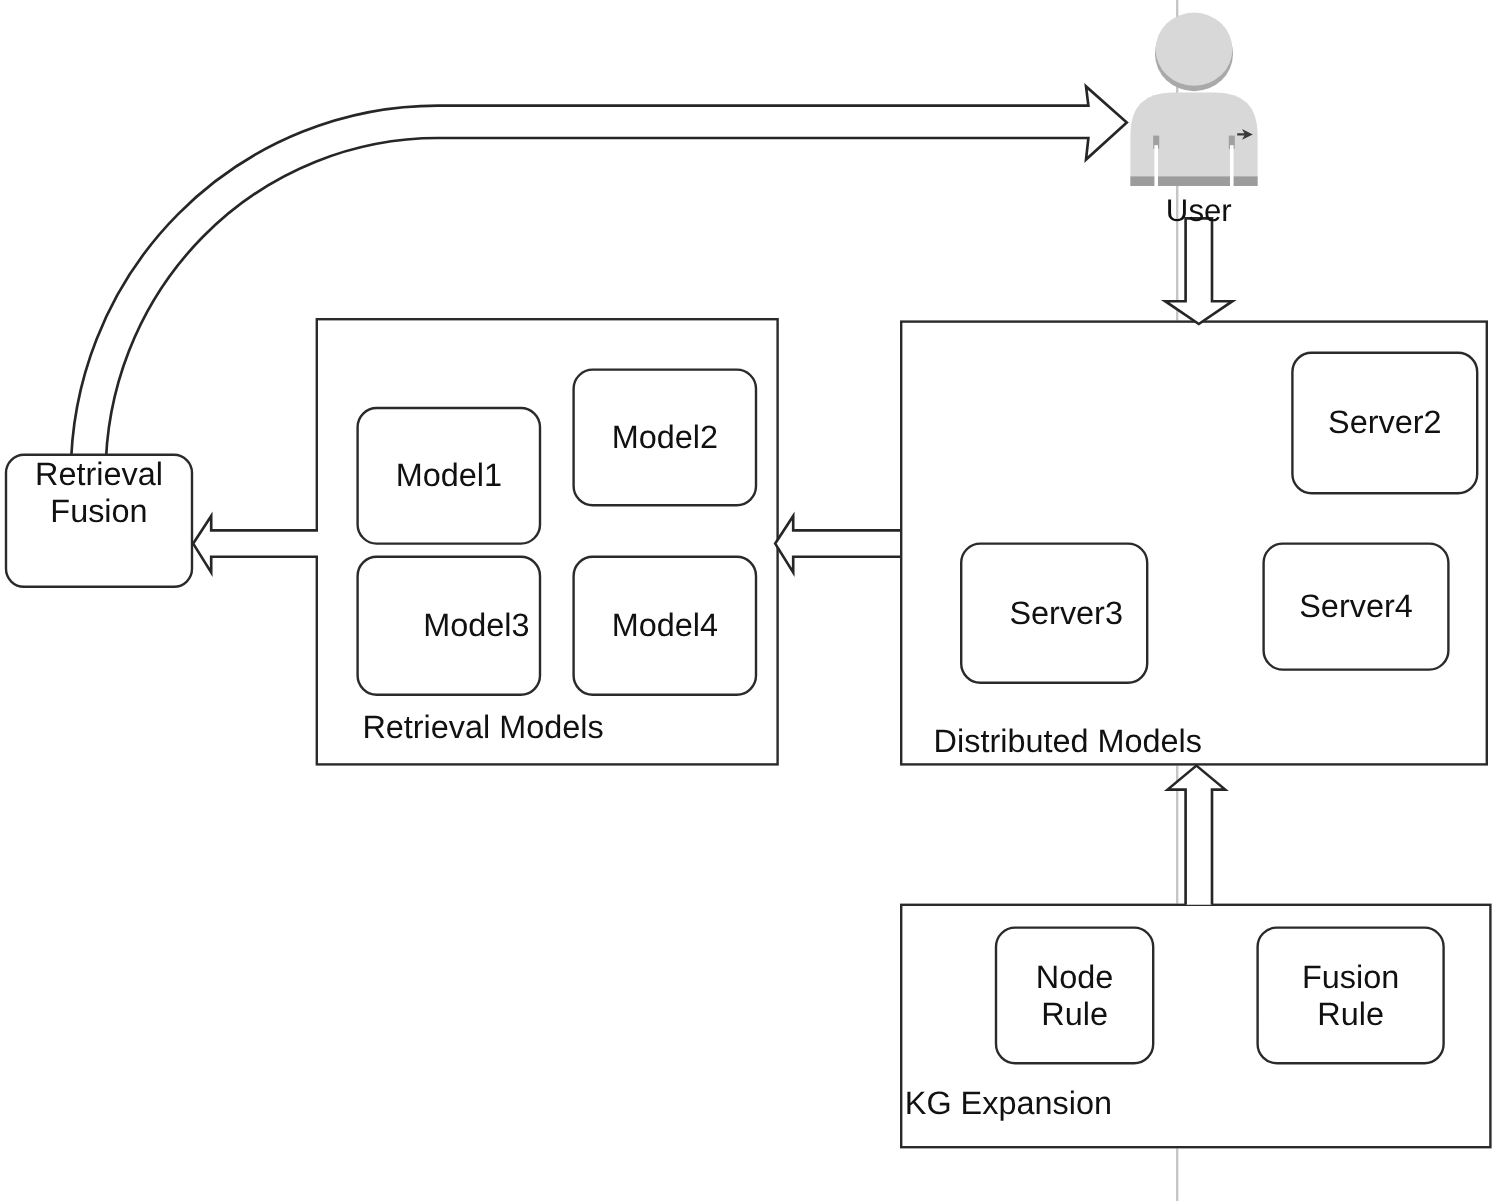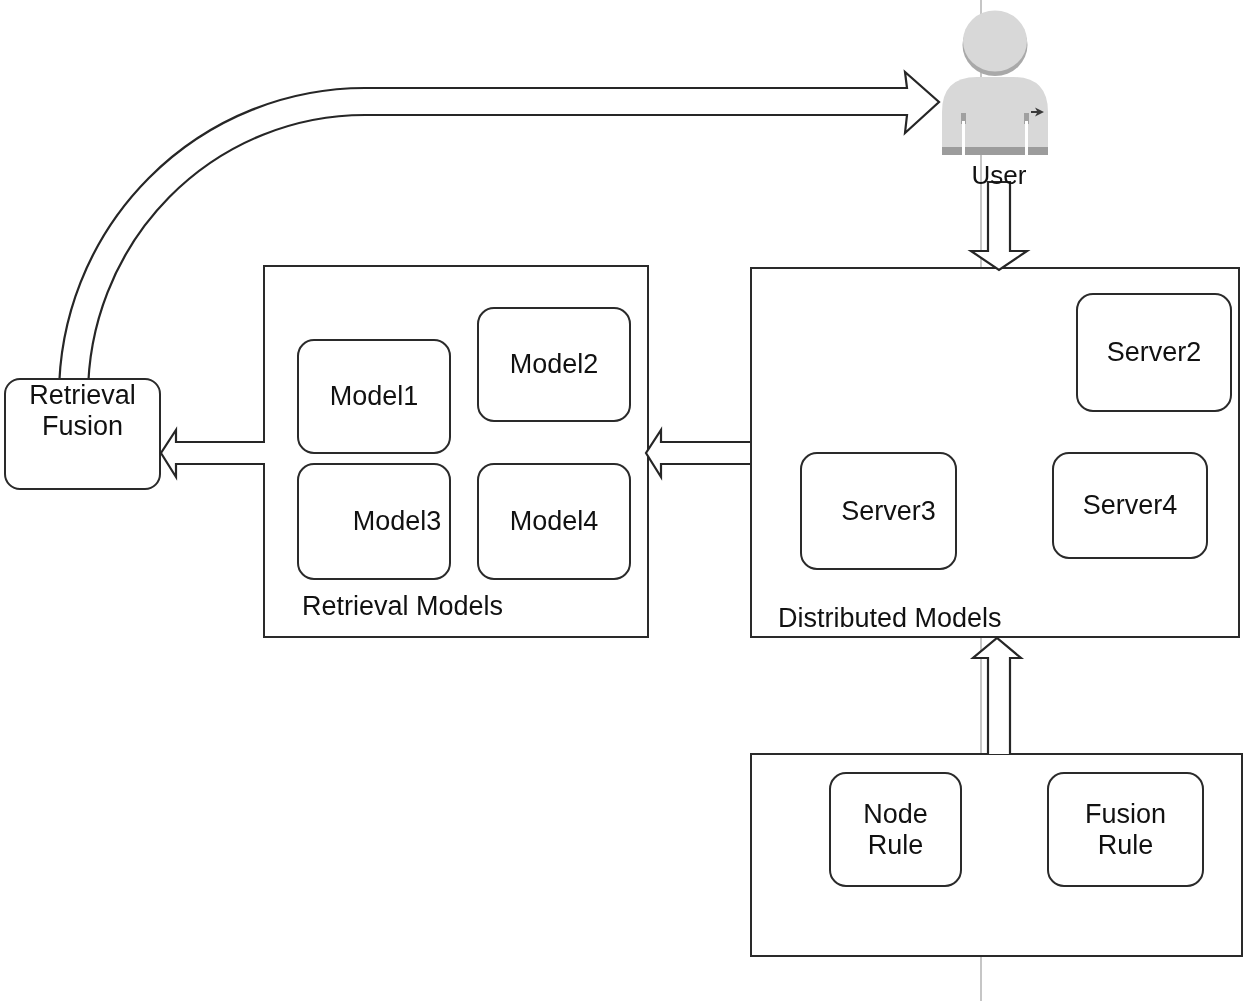--- a/index.html
+++ b/index.html
@@ -105,20 +105,21 @@
 
   <div class="outer-box" style="left:750px;top:753px;width:493px;height:204px;"></div>
   <div class="inner-box" style="left:797px;top:772px;width:133px;height:115px;margin-left:32px;">
     <span>Node
 Rule</span>
   </div>
   <div class="inner-box" style="left:1047px;top:772px;width:157px;height:115px;">
     <span>Fusion
 Rule</span>
   </div>
+  <div class="caption" style="left:754px;top:903px;">KG Expansion</div>
 
   <svg class="layer-over" width="1250" height="1001" viewBox="0 0 1250 1001" style="pointer-events:none;">
 
     <path d="M 750,442 L 661,442 L 661,430 L 646,453 L 661,477 L 661,464 L 750,464" fill="#ffffff" stroke="#262626" stroke-width="2.2"></path>
 
     <path d="M 265,442 L 176,442 L 176,430 L 161,453 L 176,477 L 176,464 L 265,464" fill="#ffffff" stroke="#262626" stroke-width="2.2"></path>
 
     <path d="M 988,182 L 988,251 L 971,251 L 999,270 L 1027,251 L 1010,251 L 1010,182 Z" fill="#ffffff" stroke="#262626" stroke-width="2.2"></path>
 
     <path d="M 988,754 L 988,658 L 973,658 L 997,638 L 1021,658 L 1010,658 L 1010,754" fill="#ffffff" stroke="#262626" stroke-width="2.2"></path>

